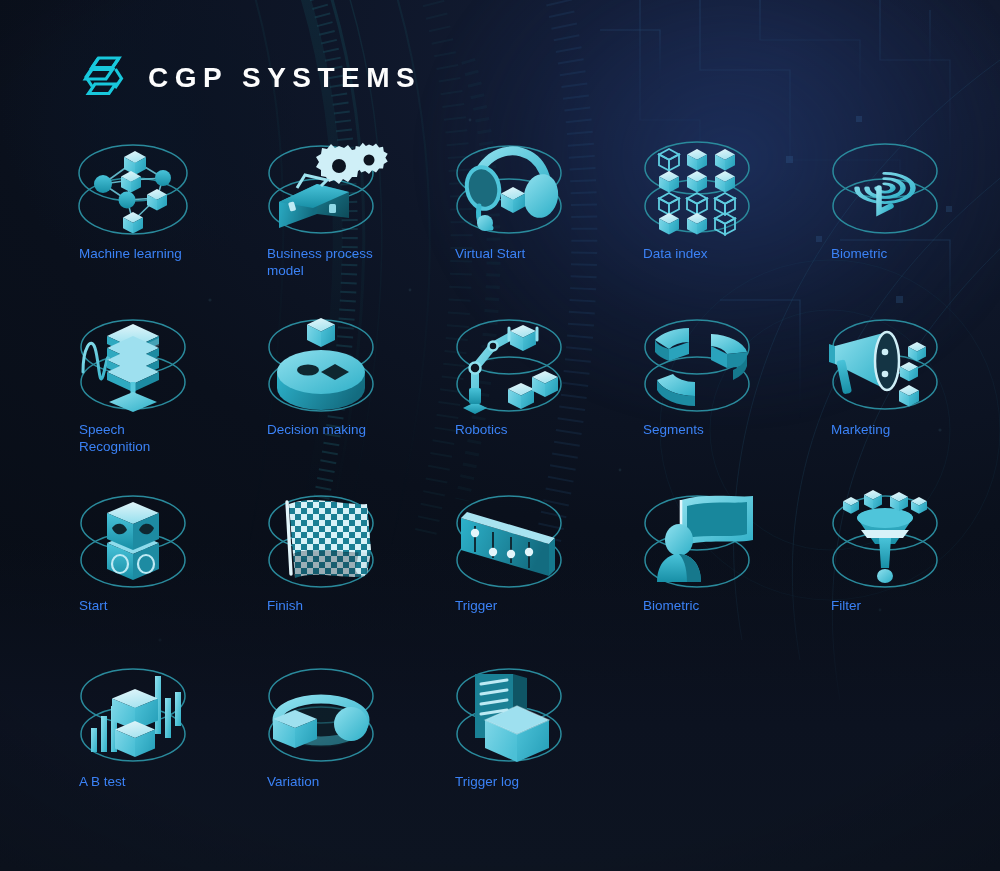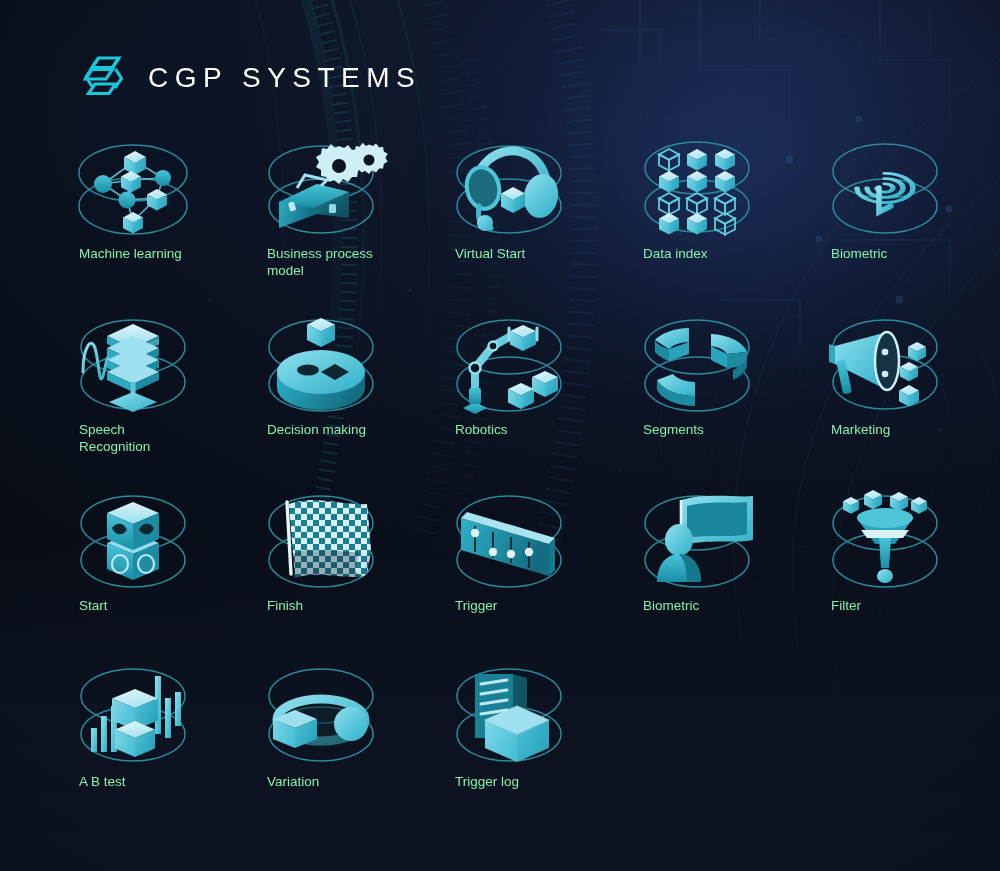--- a/index.html
+++ b/index.html
@@ -40,37 +40,37 @@
   .bg-arcs{ position:absolute; inset:0; opacity:.5; }
   .bg-vignette{
     position:absolute; inset:0;
     background:radial-gradient(130% 110% at 50% 45%, rgba(0,0,0,0) 48%, rgba(0,0,0,.55) 100%);
   }
 
   
   #header{ position:absolute; left:78px; top:52px; display:flex; align-items:center; gap:18px; }
   #logo-mark{ width:52px; height:52px; display:block; }
   #brand-name{
-    color:#fdfdfd; font-size:28px; letter-spacing:6.5px; font-weight:400;
+    color:#fdfdfd; font-size:28px; letter-spacing:6.5px; font-weight:700;
     white-space:nowrap;
   }
 
   
   #icon-grid{
     position:absolute; left:0; top:126px; width:1000px;
     display:grid;
     grid-template-columns:repeat(5, 188px);
     grid-auto-rows:176px;
     padding-left:63px;
   }
   .cell{ position:relative; width:188px; height:176px; }
   .cell-art{ position:absolute; left:2px; top:0; width:140px; height:122px; }
   .cell-label{
     position:absolute; left:16px; top:120px; width:150px;
-    color:#86efac; font-size:13.5px; line-height:16.5px; font-weight:400;
+    color:#3b82f6; font-size:13.5px; line-height:16.5px; font-weight:400;
   }
 </style>
 </head>
 <body>
 
 <div id="bg">
   <div class="bg-base"></div>
   <div class="bg-glow-l"></div>
   <div class="bg-glow-r"></div>
 

